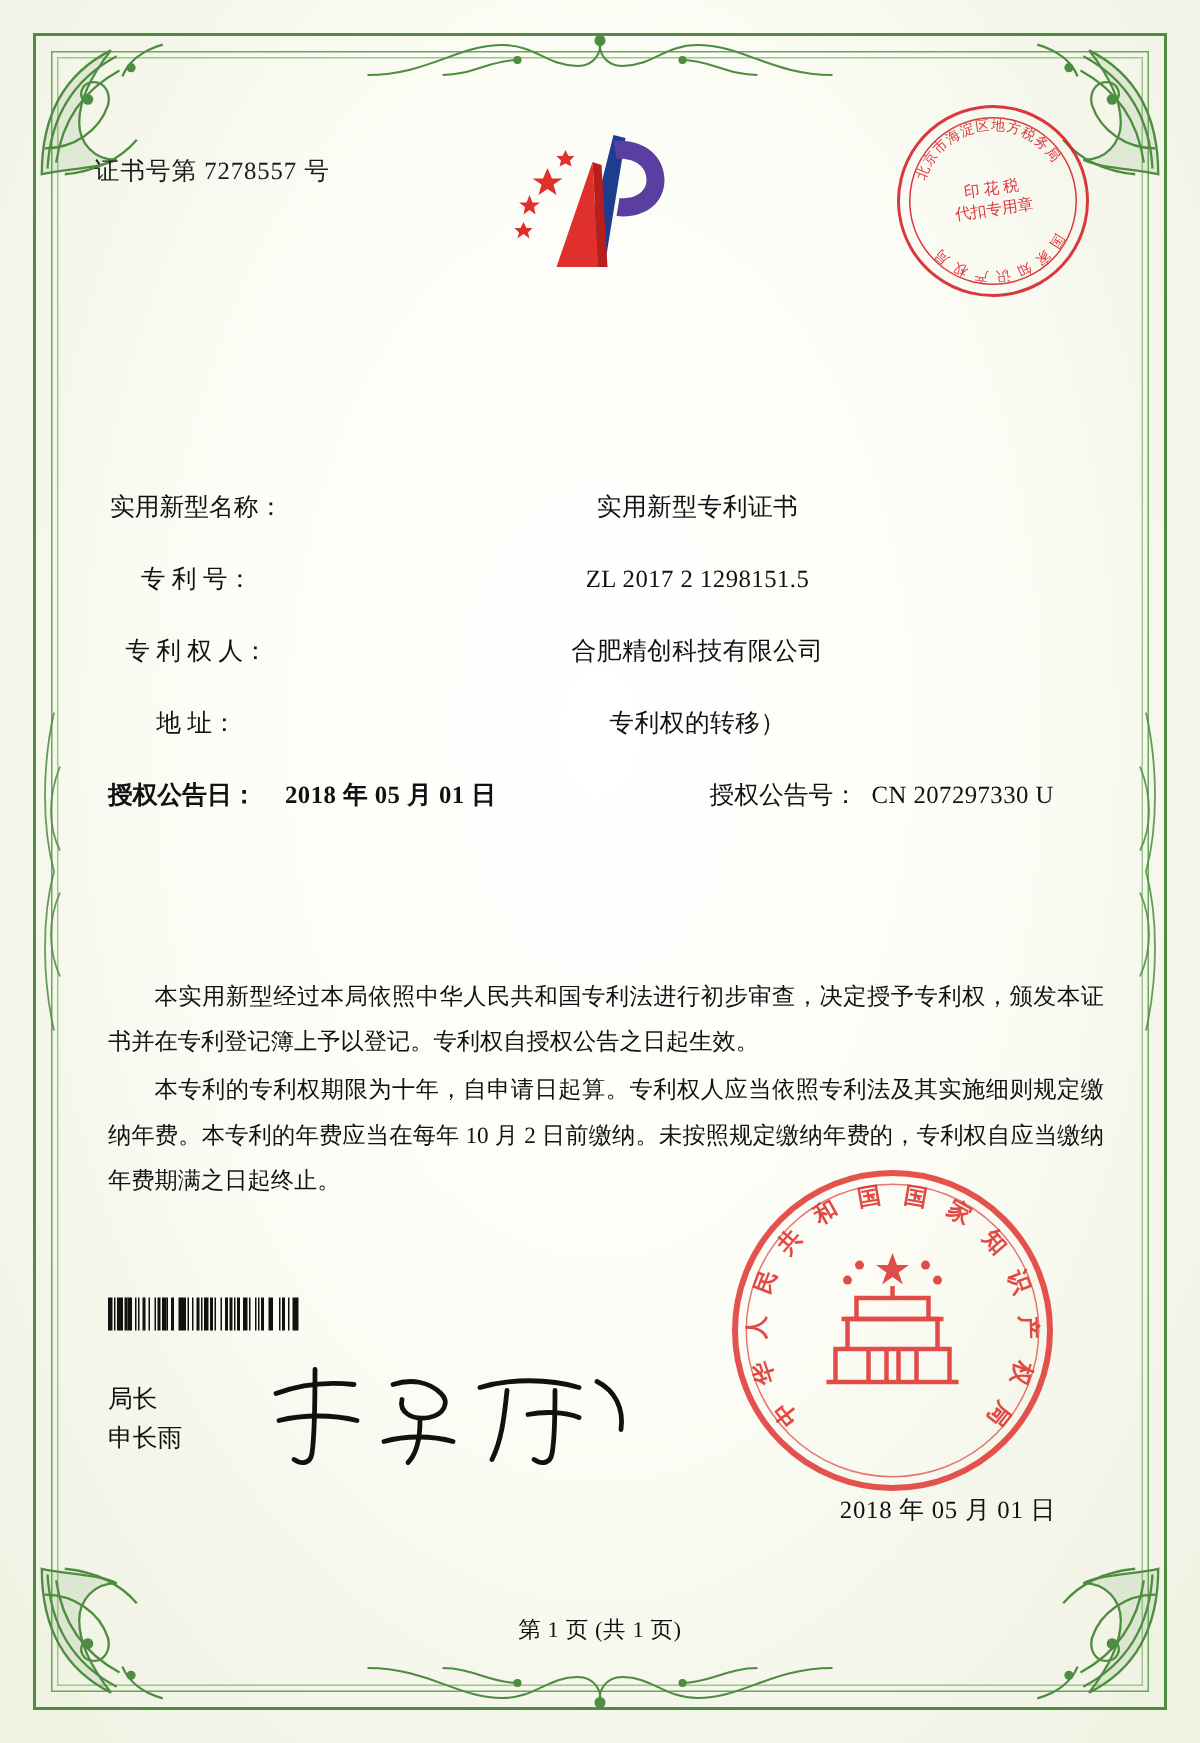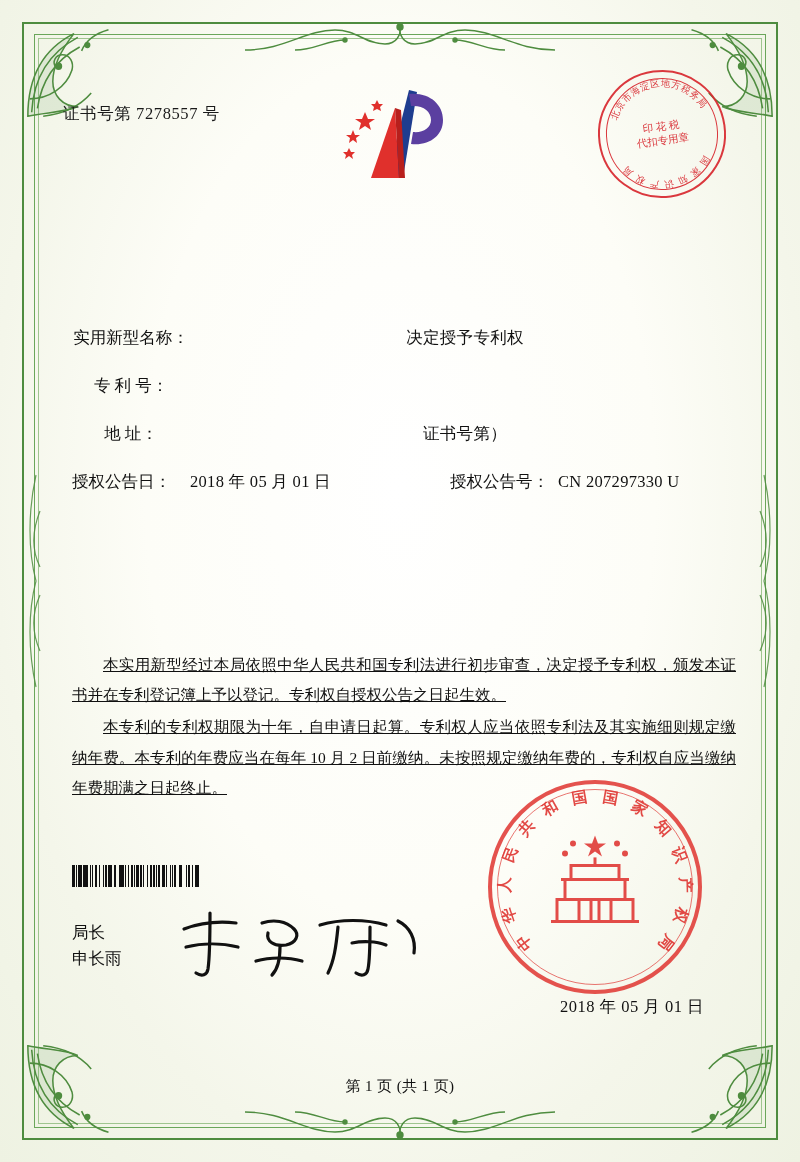--- a/index.html
+++ b/index.html
@@ -195,37 +195,36 @@
   .field-value .line2 {
     display: block;
     padding-left: 0;
   }
 
   .dual-row {
     display: flex;
     align-items: flex-start;
     margin-bottom: 10px;
   }
-  .dual-left { width: 378px; flex: 0 0 378px; display: flex; }
+  .dual-left { width: 378px; flex: 0 0 378px; display: flex; font-weight: bold; }
   .dual-right { flex: 1 1 auto; display: flex; }
-  .dual-right .field-label { width: 108px; flex: 0 0 108px; }
+  .dual-right .field-label { width: 108px; flex: 0 0 108px; margin-left: 23px; }
 
   .paragraphs {
     position: absolute;
     left: 12px;
     right: 4px;
     top: 590px;
     font-size: 15.5px;
     line-height: 1.95;
     text-align: justify;
   }
   .paragraphs p {
     margin: 0 0 2px 0;
     text-indent: 2em;
-    text-decoration: underline;
   }
 
   
   .barcode {
     position: absolute;
     left: 12px;
     top: 805px;
     width: 230px;
     height: 22px;
     display: flex;
@@ -465,34 +464,39 @@
         <div>印 花 税</div>
         <div>代扣专用章</div>
       </div>
     </div>
 
 
     <div class="fields">
 
       <div class="field-row">
         <div class="field-label">实用新型名称：</div>
-        <div class="field-value">决定授予专利权</div>
+        <div class="field-value">实用新型专利证书</div>
       </div>
 
 
       <div class="field-row">
         <div class="field-label">专 利 号：</div>
-      </div>
-
-
+        <div class="field-value">ZL 2017 2 1298151.5</div>
+      </div>
+
+
+      <div class="field-row">
+        <div class="field-label">专 利 权 人：</div>
+        <div class="field-value">合肥精创科技有限公司</div>
+      </div>
 
       <div class="field-row">
         <div class="field-label">地 址：</div>
         <div class="field-value">
-          <span class="line2">证书号第）</span>
+          <span class="line2">专利权的转移）</span>
         </div>
       </div>
 
       <div class="dual-row">
         <div class="dual-left">
           <div class="field-label">授权公告日：</div>
           <div class="field-value">2018 年 05 月 01 日</div>
         </div>
         <div class="dual-right">
           <div class="field-label">授权公告号：</div>

